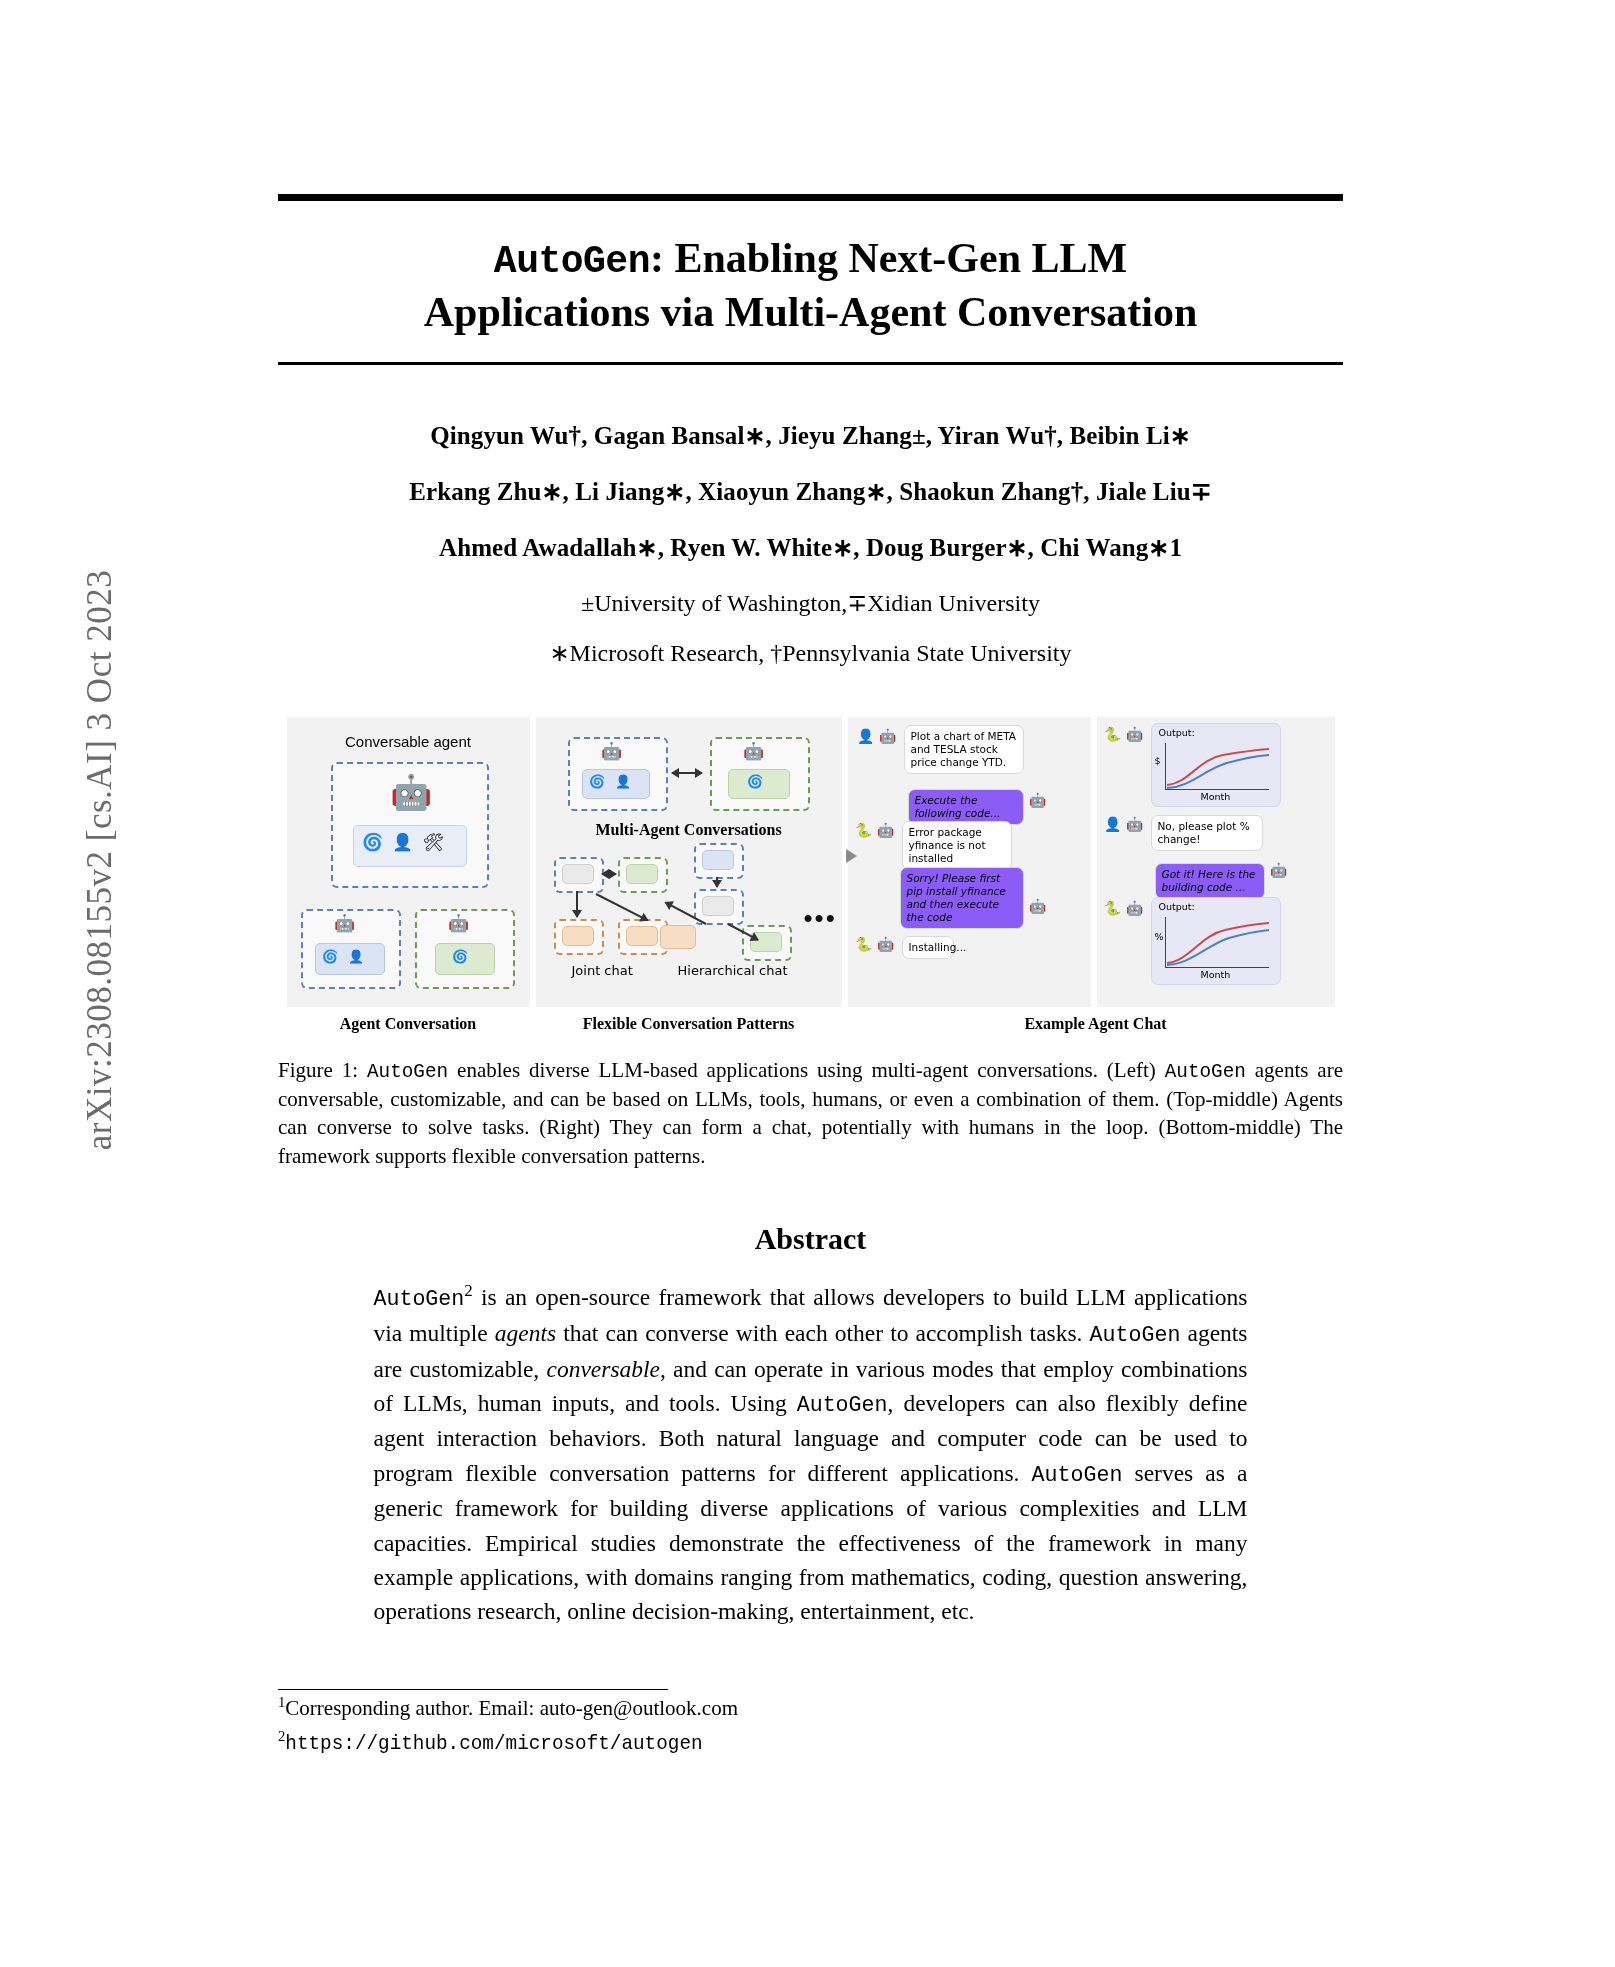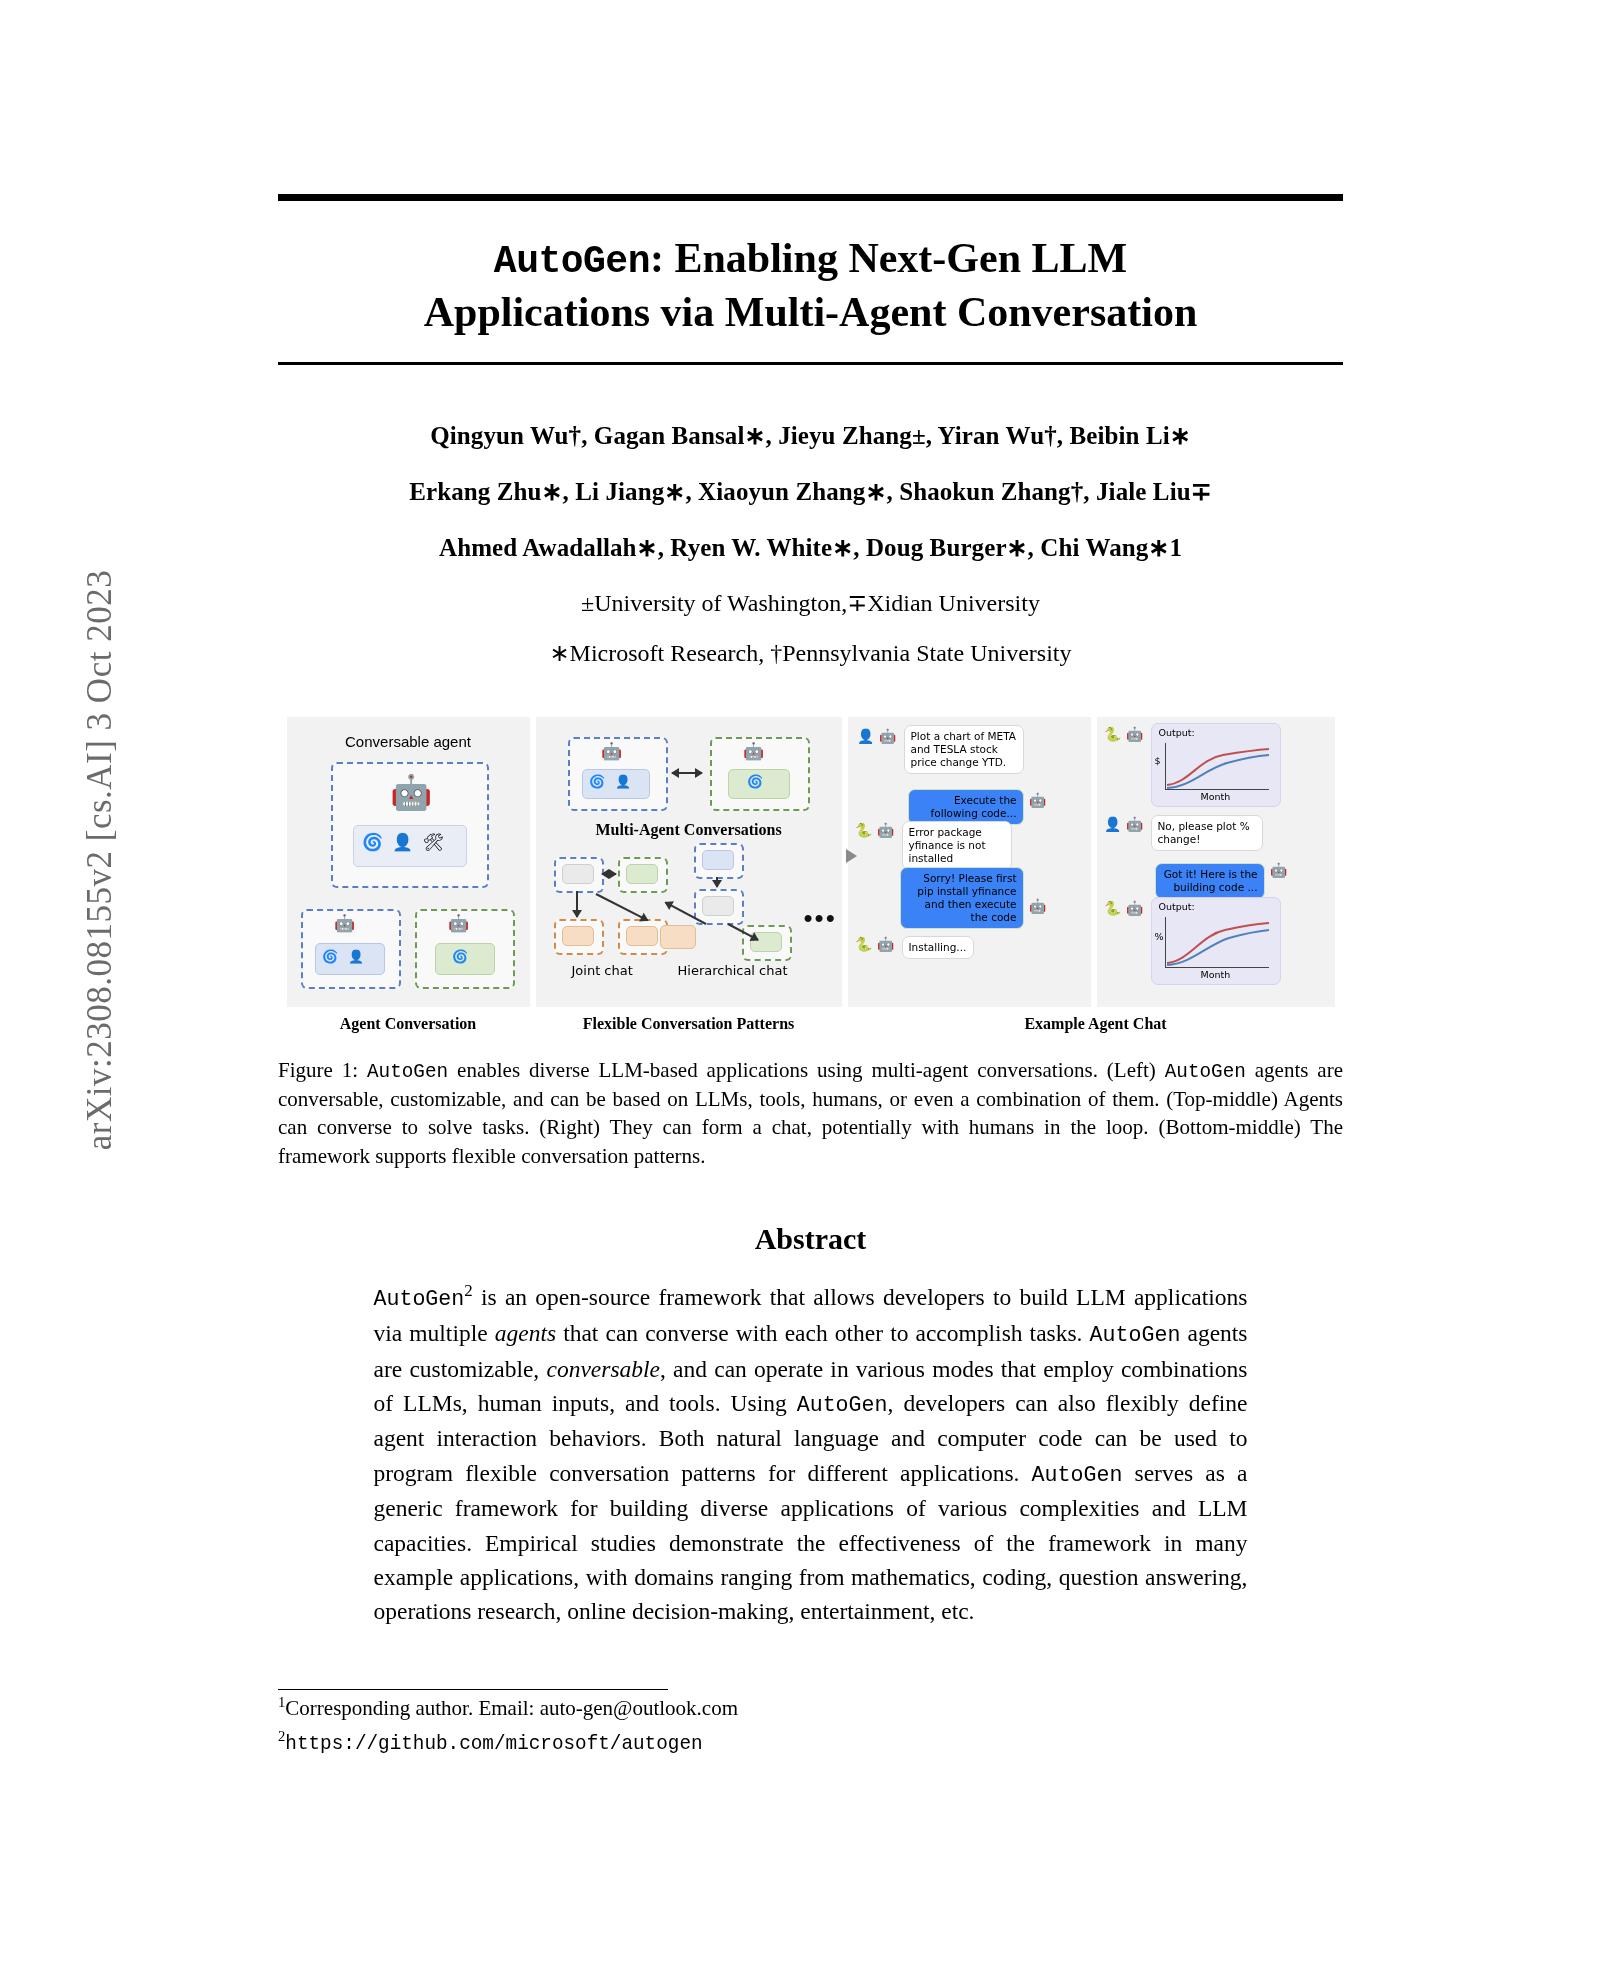--- a/index.html
+++ b/index.html
@@ -205,21 +205,21 @@
   .bubble {
     position: absolute;
     font-family: "DejaVu Sans", sans-serif;
     font-size: 10.5px;
     line-height: 1.24;
     padding: 4px 6px;
     border-radius: 7px;
     box-sizing: border-box;
   }
   .bubble.grey { background: #ffffff; border: 1px solid #d8d8d8; }
-  .bubble.green { background: #3b82f6; border: 1px solid #cfe3c0; text-align: right; }
+  .bubble.green { background: #8b5cf6; border: 1px solid #cfe3c0; text-align: left; font-style: italic; }
 
   .avatar {
     position: absolute;
     font-size: 14px;
     line-height: 1;
     font-family: "DejaVu Sans", sans-serif;
   }
 
   .plotbox {
     position: absolute;
@@ -420,21 +420,21 @@
 
             <div class="avatar" style="left:8px; top:106px;">🐍</div>
             <div class="avatar" style="left:30px; top:106px;">🤖</div>
             <div class="bubble grey" style="left:54px; top:104px; width:110px;">Error package yfinance is not installed</div>
 
             <div class="bubble green" style="left:52px; top:150px; width:124px;">Sorry! Please first pip install yfinance and then execute the code</div>
             <div class="avatar" style="left:182px; top:182px;">🤖</div>
 
             <div class="avatar" style="left:8px; top:220px;">🐍</div>
             <div class="avatar" style="left:30px; top:220px;">🤖</div>
-            <div class="bubble grey" style="left:54px; top:219px; width:72px;">Installing...</div>
+            <div class="bubble grey" style="left:54px; top:219px; width:52px;">Installing...</div>
           </div>
         </div>
         <div class="fig-cap" style="visibility:hidden;">&nbsp;</div>
       </div>
 
       <div>
         <div class="fig-panel p4">
           <div class="fig-body">
             <div class="avatar" style="left:8px; top:10px;">🐍</div>
             <div class="avatar" style="left:30px; top:10px;">🤖</div>

